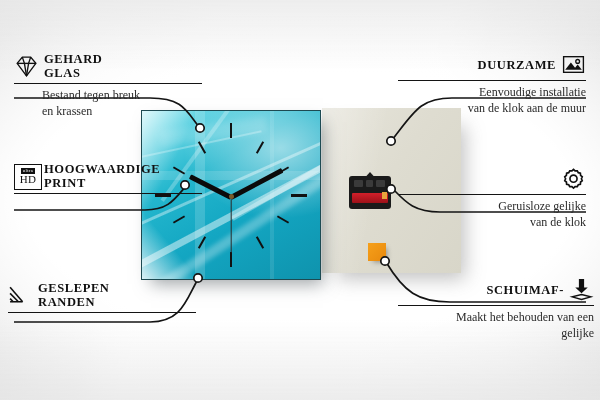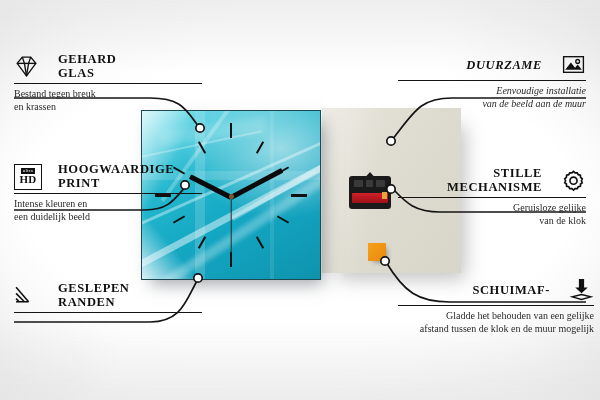--- a/index.html
+++ b/index.html
@@ -77,36 +77,36 @@
       background:linear-gradient(180deg,#d2202a 0%, #9c1119 100%);border-radius:1px;}
   #movement .batt-plus{position:absolute;left:33px;top:20px;width:5px;height:7px;background:#e8a33c;}
   #movement .slot{position:absolute;background:#3a3a3a;border-radius:1px;}
   #foam-pad{position:absolute;left:368px;top:243px;width:18px;height:18px;
       background:linear-gradient(135deg,#f6a01a 0%, #e8890d 100%);
       box-shadow:3px 3px 5px -2px rgba(0,0,0,.35);}
 
   
   .callout{position:absolute;width:188px;}
   .callout.right{text-align:right;}
-  .head{display:flex;align-items:center;gap:19px;}
+  .head{display:flex;align-items:center;gap:5px;}
   .callout.right .head{justify-content:flex-end;}
   .title{font-size:12.5px;font-weight:700;letter-spacing:.6px;color:#101010;line-height:1.12;text-transform:uppercase;}
   .rule{height:1.4px;background:#141414;margin:3px 0 4px;}
-  .desc{font-size:10px;color:#2a2a2a;line-height:1.28;}
+  .desc{font-size:12px;color:#2a2a2a;line-height:1.28;margin-left:28px;}
   .ico{flex:0 0 auto;width:25px;height:25px;color:#101010;}
   .ico svg{display:block;width:100%;height:100%;}
   .hd-badge{width:26px;height:24px;border:1.5px solid #101010;display:flex;flex-direction:column;
       align-items:center;justify-content:center;line-height:1;}
   .hd-badge .u{font-size:4.6px;background:#101010;color:#fff;padding:.5px 2px;letter-spacing:.4px;}
-  .hd-badge .h{font-size:11px;font-weight:700;letter-spacing:.3px;}
+  .hd-badge .h{font-size:11px;font-weight:400;letter-spacing:.3px;}
 
   #c-gehard{left:14px;top:52px;}
   #c-print{left:14px;top:162px;}
-  #c-randen{left:14px;top:281px;}
-  #c-handgreep{left:398px;top:52px;font-style:italic;}
+  #c-randen{left:8px;top:281px;}
+  #c-handgreep{left:398px;top:52px;}
   #c-mechanisme{left:398px;top:166px;}
   #c-standhouder{left:398px;top:277px;width:196px;font-family:Liberation Serif, serif;}
 
   #leaders{position:absolute;inset:0;pointer-events:none;}
 </style>
 </head>
 <body>
 
 <div id="stage">
   <div class="bg-vignette"></div>
@@ -204,23 +204,20 @@
         <span class="hd-badge">
           <span class="u">ultra</span>
           <span class="h">HD</span>
         </span>
       </span>
       <span class="title">
         <span>HOOGWAARDIGE</span><br><span>PRINT</span>
       </span>
     </div>
     <div class="rule"></div>
-    <div class="desc">
-      <span>Intense kleuren en</span><br><span>een duidelijk beeld</span>
-    </div>
   </div>
 
   <div class="callout" id="c-randen">
     <div class="head">
       <span class="ico">
         <svg viewBox="0 0 24 24" fill="none" stroke="currentColor" stroke-width="1.5">
           <path d="M2 4 L14 18"></path>
             <path d="M2 10 L10 18"></path>
             <path d="M2 15 L5 18"></path>
             <path d="M2 18 H14"></path>
@@ -241,29 +238,26 @@
       <span class="ico">
         <svg viewBox="0 0 24 24" fill="none" stroke="currentColor" stroke-width="1.3">
           <rect x="2.5" y="4.5" width="19" height="15"></rect>
           <path d="M4 17 L9.5 10 L13.5 15 L16 12 L20 17 Z" fill="currentColor" stroke="none"></path>
           <circle cx="16" cy="9" r="1.8"></circle>
         </svg>
       </span>
     </div>
     <div class="rule"></div>
     <div class="desc">
-      <span>Eenvoudige installatie</span><br><span>van de beeld aan de muur</span>
+      <span>Eenvoudige installatie</span><br><span>van de klok aan de muur</span>
     </div>
   </div>
 
   <div class="callout right" id="c-mechanisme">
     <div class="head">
-      <span class="title">
-        <span>STILLE</span><br><span>MECHANISME</span>
-      </span>
       <span class="ico">
         <svg viewBox="0 0 24 24" fill="none" stroke="currentColor" stroke-width="1.6">
           <path d="M12 3.2 L13.5 4.6 H15.6 L16.6 6.4 L18.6 6.9 L18.8 9 L20.4 10.3 L19.6 12.2 L20.4 14.1
                    L18.8 15.4 L18.6 17.5 L16.6 18 L15.6 19.8 H13.5 L12 21.2 L10.5 19.8 H8.4 L7.4 18 L5.4 17.5
                    L5.2 15.4 L3.6 14.1 L4.4 12.2 L3.6 10.3 L5.2 9 L5.4 6.9 L7.4 6.4 L8.4 4.6 H10.5 Z"></path>
           <circle cx="12" cy="12.2" r="3.4"></circle>
         </svg>
       </span>
     </div>
     <div class="rule"></div>
@@ -279,16 +273,16 @@
       </span>
       <span class="ico">
         <svg viewBox="0 0 24 24" fill="none" stroke="currentColor" stroke-width="1.3">
           <path d="M9.5 2 H14.5 V10 H18 L12 15.5 L6 10 H9.5 Z" fill="currentColor" stroke="none"></path>
           <path d="M12 16.8 L21 19 L12 21.6 L3 19 Z"></path>
         </svg>
       </span>
     </div>
     <div class="rule"></div>
     <div class="desc">
-      <span>Gladde het behouden van een gelijke</span><br><span>afstand tussen de klok en de muur mogelijk</span>
+      <span>Maakt het behouden van een gelijke</span><br>
     </div>
   </div>
 </div>
 
 </body></html>

